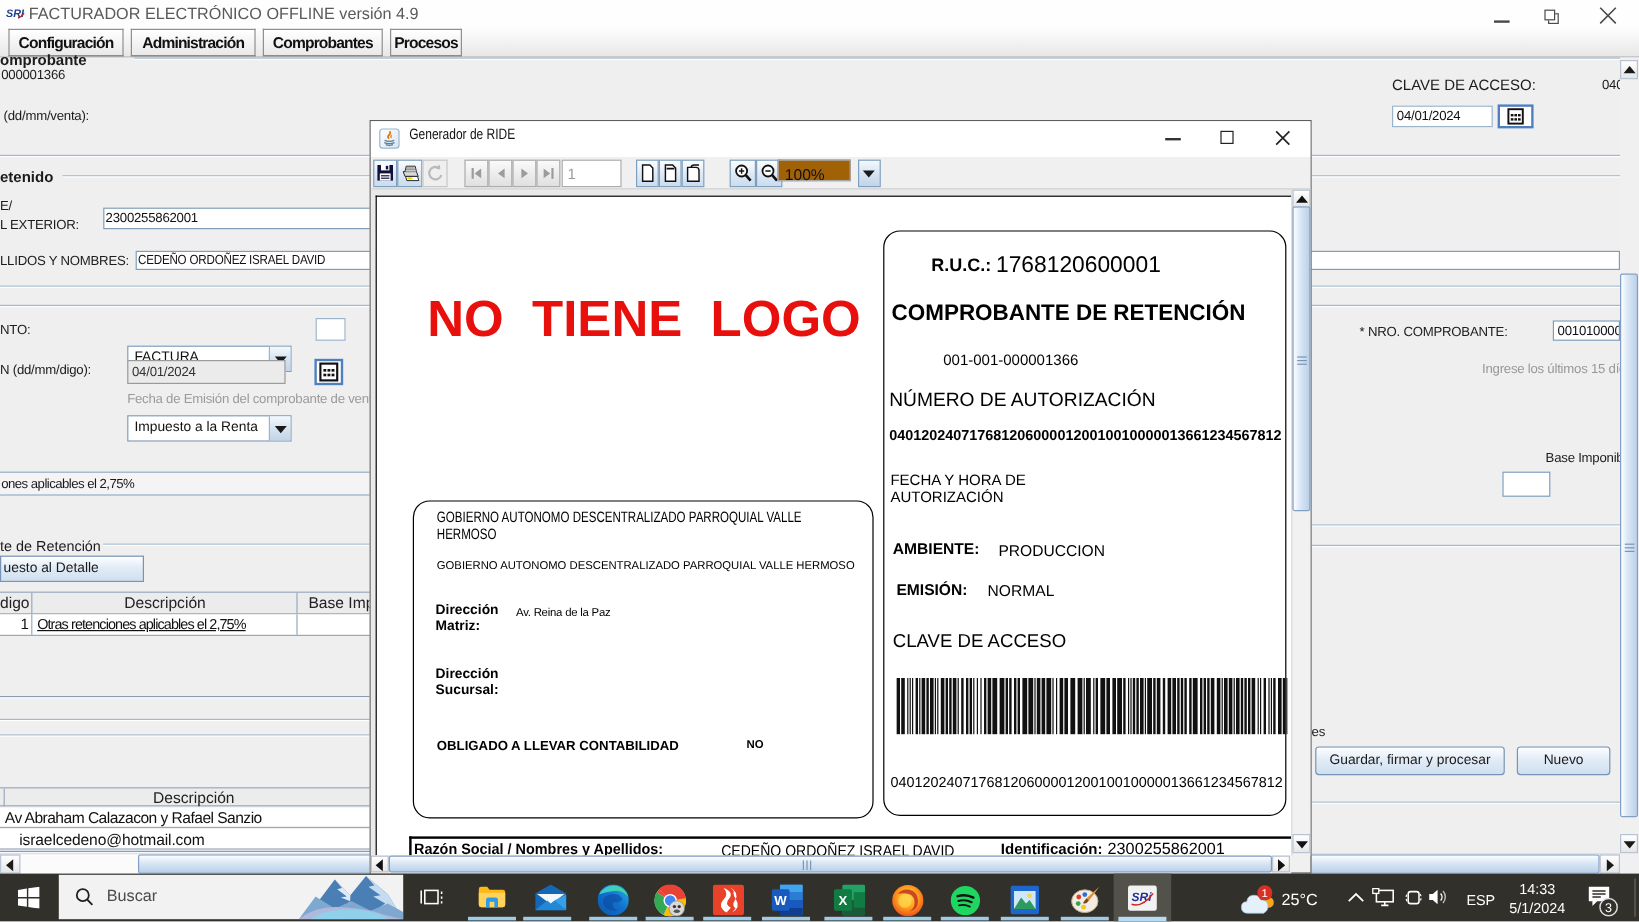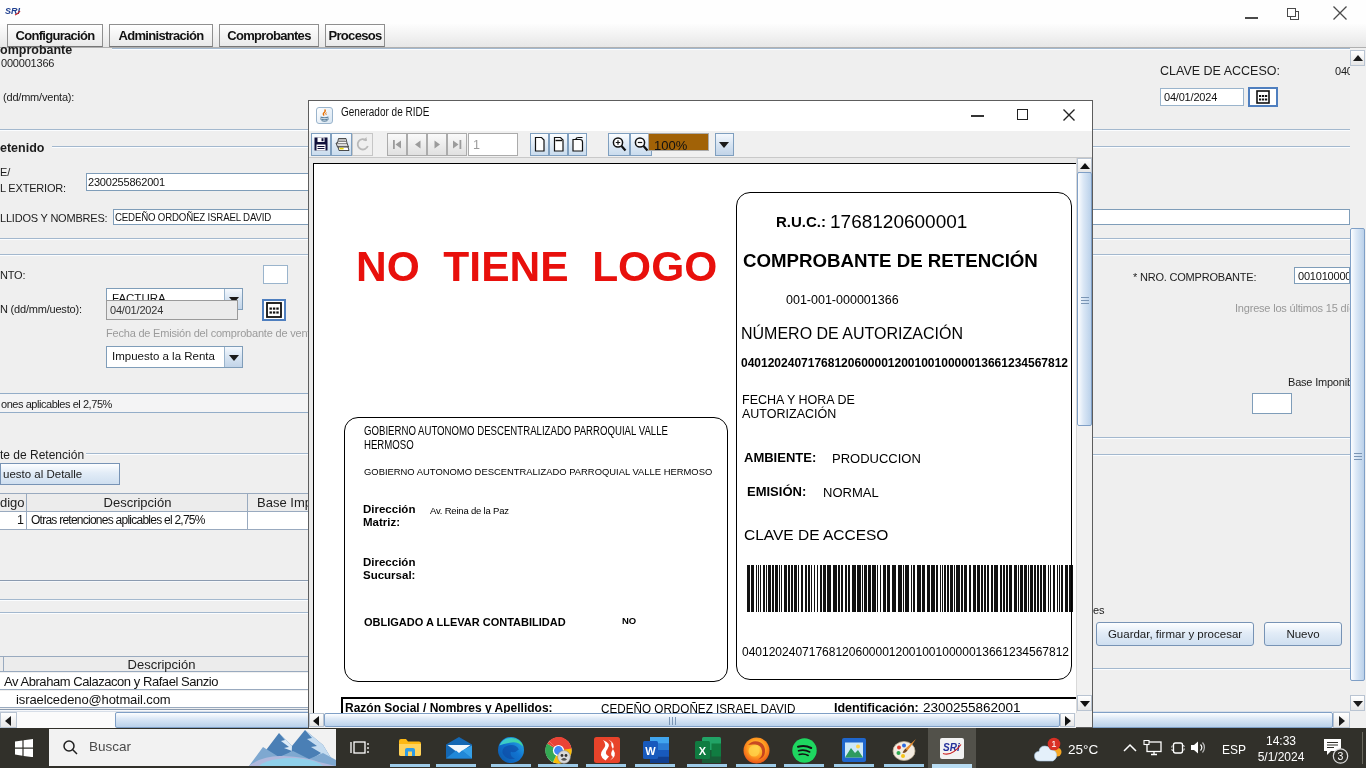--- a/index.html
+++ b/index.html
@@ -24,20 +24,21 @@
 .doc-t { position:absolute; color:#000; white-space:nowrap; }
 </style>
 </head>
 <body>
 
 <div class="ab" id="titlebar" style="left:0;top:0;width:1366px;height:24px;background:#fefefe;">
   <svg class="ab" style="left:5px;top:5px;" width="16" height="14" viewBox="0 0 16 14">
     <text x="0" y="9" font-family="Liberation Sans" font-size="9" font-weight="bold" font-style="italic" fill="#1f3f8f">SRI</text>
     <path d="M10 10 q3 -1 5 -4" stroke="#cc2222" stroke-width="1.3" fill="none"></path>
   </svg>
+  <div class="ab" style="left:24px;top:4px;font-size:13.5px;color:#5a5a5a;">FACTURADOR ELECTRÓNICO OFFLINE versión 4.9</div>
   <div class="ab" style="left:1245px;top:17px;width:13px;height:2px;background:#4a4a4a;"></div>
   <div class="ab" style="left:1290px;top:11px;width:9px;height:9px;border:1.2px solid #4a4a4a;background:#fff;"></div>
   <div class="ab" style="left:1287px;top:8px;width:9px;height:9px;border:1.2px solid #4a4a4a;background:#fff;"></div>
   <svg class="ab" style="left:1332px;top:5px;" width="16" height="16" viewBox="0 0 16 16">
     <path d="M1.5 1.5 L14.5 14.5 M14.5 1.5 L1.5 14.5" stroke="#4a4a4a" stroke-width="1.3"></path>
   </svg>
 </div>
 
 <div class="ab" id="menubar" style="left:0;top:24px;width:1366px;height:24px;background:linear-gradient(#fdfdfd,#e7e7e7);border-bottom:1px solid #b0b0b0;">
   <div class="ab" style="left:7px;top:0;width:96px;height:23px;border:1px solid #8f8f8f;border-bottom-color:#777;background:linear-gradient(#ffffff,#e9e9e9);font-weight:bold;font-size:13px;letter-spacing:-0.7px;color:#111;text-align:center;padding-top:3px;">Configuración</div>
@@ -81,21 +82,21 @@
   <div class="eline" style="left:0;top:190px;width:1350px;"></div>
   <div class="eline" style="left:0;top:206px;width:1350px;"></div>
   <div class="lbl" style="left:0;top:221px;">NTO:</div>
   <div class="combo" style="left:106px;top:216px;width:137px;height:22px;margin-top:24px;">
       <span class="ctext">FACTURA</span>
       <span class="carr">
         <span class="tri-d" style="left:4px;top:8px;"></span>
       </span>
     </div>
   <div class="ab" style="left:263px;top:217px;width:25px;height:19px;background:#fff;border:1px solid #9ab4cc;"></div>
-  <div class="lbl" style="left:0;top:255px;">N (dd/mm/uesto):</div>
+  <div class="lbl" style="left:0;top:255px;">N (dd/mm/digo):</div>
   <div class="inp" style="left:106px;top:252px;width:132px;height:20px;background:#ebebeb;border-color:#9a9a9a;color:#333;">04/01/2024</div>
   <div class="ab" style="left:262px;top:251px;width:24px;height:22px;border:2px solid #4f7fbf;background:#fff;">
     <svg width="20" height="18" viewBox="0 0 20 18">
         <g fill="#111">
           <rect x="3" y="2" width="14" height="14" fill="none" stroke="#111" stroke-width="1.8"></rect>
           <rect x="5.5" y="6.5" width="2.4" height="2.2"></rect>
           <rect x="8.9" y="6.5" width="2.4" height="2.2"></rect>
           <rect x="12.3" y="6.5" width="2.4" height="2.2"></rect>
           <rect x="5.5" y="10.4" width="2.4" height="2.2"></rect>
           <rect x="8.9" y="10.4" width="2.4" height="2.2"></rect>
@@ -118,21 +119,21 @@
   <div class="eline" style="left:86px;top:405px;width:234px;"></div>
   <div class="jbtn" style="left:0;top:415px;width:120px;height:22px;border-radius:0;text-align:left;padding:4px 0 0 2px;">uesto al Detalle</div>
 
   <div class="ab" style="left:0;top:445px;width:320px;height:19px;background:#ececec;border-top:1px solid #99aabf;border-bottom:1px solid #99aabf;">
     <div class="ab" style="left:0;top:0;width:27px;height:18px;border-right:1px solid #99aabf;font-size:13px;color:#222;text-align:right;padding:1px 2px 0 0;">digo</div>
     <div class="ab" style="left:28px;top:0;width:220px;height:18px;border-right:1px solid #99aabf;font-size:13px;color:#222;text-align:center;padding-top:1px;">Descripción</div>
     <div class="ab" style="left:249px;top:0;width:71px;height:18px;font-size:13px;color:#222;text-align:center;padding-top:1px;">Base Imp</div>
   </div>
   <div class="ab" style="left:0;top:464px;width:320px;height:17px;background:#fff;">
     <div class="ab" style="left:0;top:0;width:27px;height:17px;border-right:1px solid #99aabf;font-size:12.5px;color:#111;text-align:right;padding:1px 2px 0 0;">1</div>
-    <div class="ab" style="left:28px;top:0;width:220px;height:17px;border-right:1px solid #99aabf;font-size:12px;letter-spacing:-0.75px;color:#111;padding:1px 0 0 3px;white-space:nowrap;">Otras retenciones aplicables el 2,75%</div>
+    <div class="ab" style="left:28px;top:0;width:220px;height:17px;border-right:1px solid #99aabf;font-size:12px;letter-spacing:-0.75px;color:#111;padding:1px 0 0 3px;white-space:nowrap;text-decoration:underline;">Otras retenciones aplicables el 2,75%</div>
   </div>
   <div class="ab" style="left:0;top:481px;width:320px;height:1px;background:#99aabf;"></div>
   <div class="ab" style="left:0;top:532px;width:320px;height:2px;border-top:1px solid #8b9bb0;border-bottom:1px solid #f6f8fb;"></div>
   <div class="eline" style="left:0;top:551px;width:320px;"></div>
   <div class="eline" style="left:0;top:564px;width:320px;"></div>
 
   <div class="ab" style="left:0;top:608px;width:320px;height:16px;background:#ececec;border-top:1px solid #99aabf;border-bottom:1px solid #99aabf;">
     <div class="ab" style="left:3px;top:0;width:316px;height:15px;border-left:1px solid #99aabf;font-size:13px;color:#222;text-align:center;padding-top:0;">Descripción</div>
   </div>
   <div class="ab" style="left:0;top:625px;width:320px;height:17px;background:#fff;border-bottom:1px solid #99aabf;">

